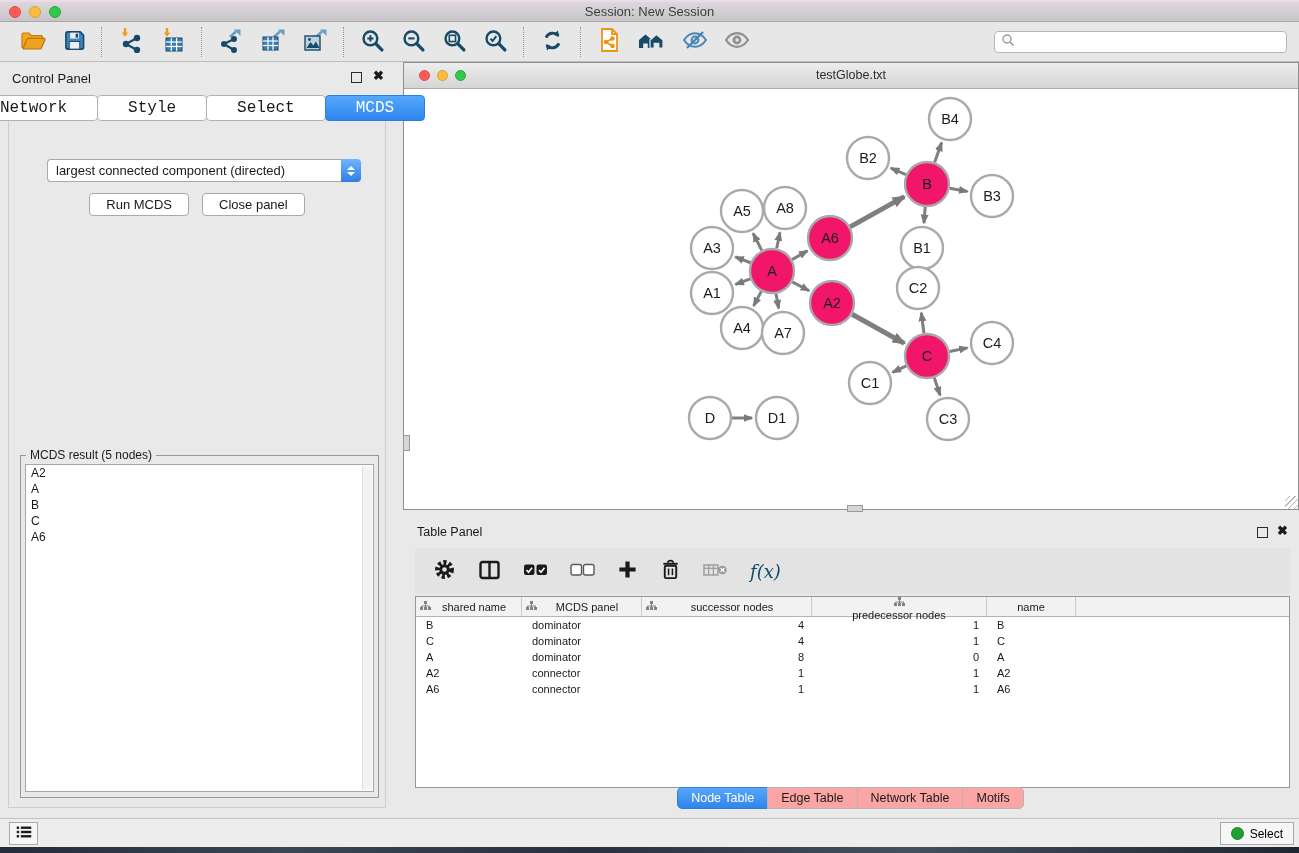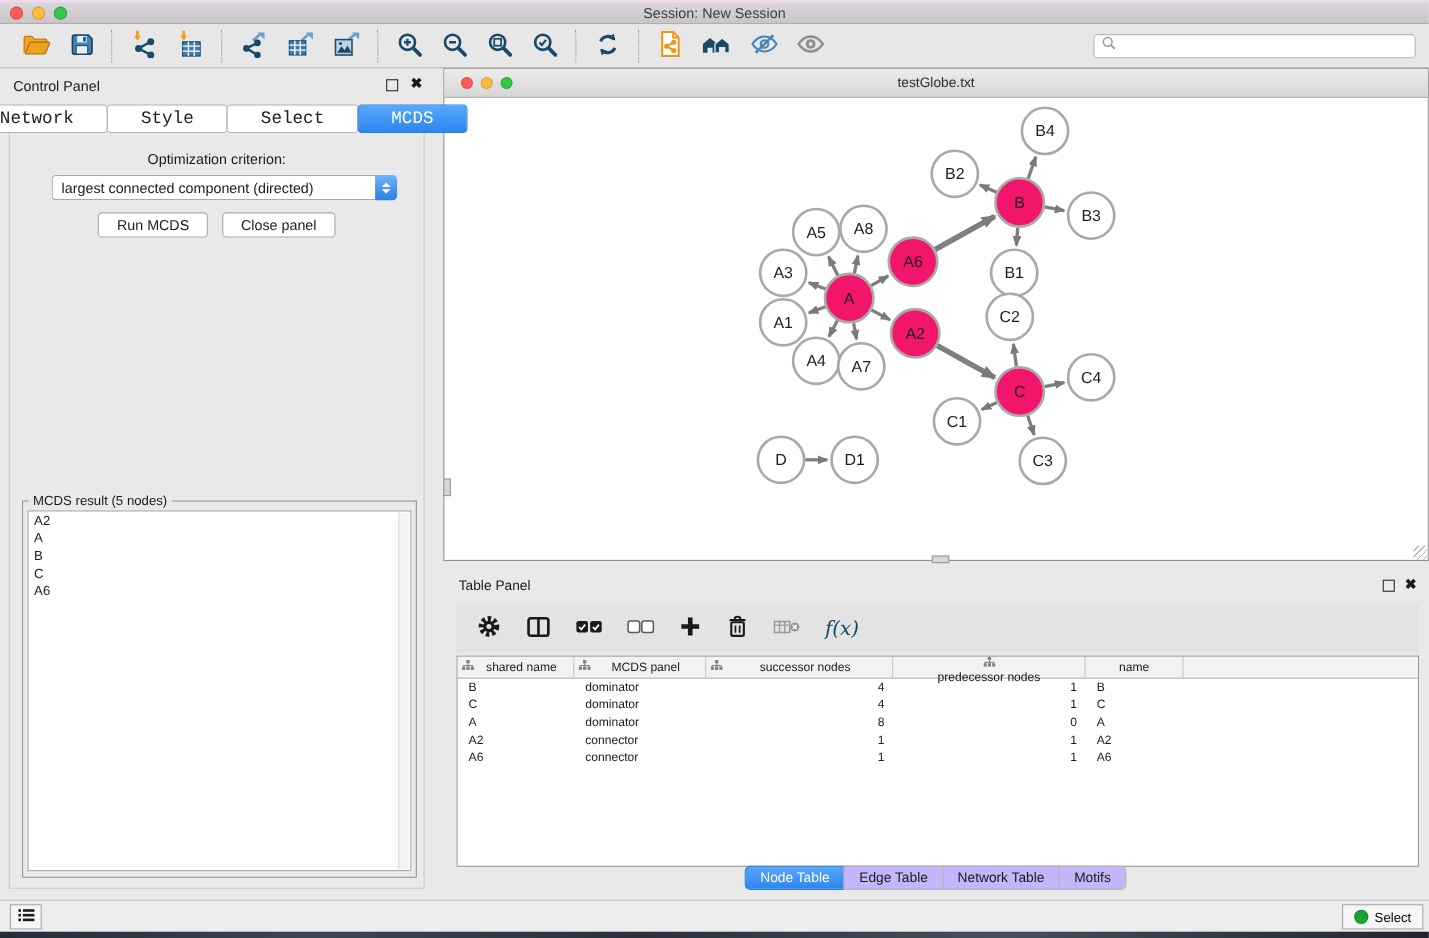--- a/index.html
+++ b/index.html
@@ -70,21 +70,21 @@
   .ttbtn{background:none;border:none;padding:2px;cursor:pointer;display:flex;align-items:center}
   .fx-label{font-family:"DejaVu Serif",serif;font-style:italic;font-size:18px;color:#0c4a6e}
   .tp-table{position:absolute;top:76px;left:12px;right:9px;height:192px;background:#fff;
     border:1px solid #979797;box-sizing:border-box;overflow:hidden}
   .thead{display:flex;height:19px;background:#f2f2f2;border-bottom:1px solid #b3b3b3}
   .th{display:flex;align-items:center;border-right:1px solid #c9c9c9;font-size:11px;box-sizing:border-box;padding:0 4px}
   .th .hlabel{flex:1;text-align:center}
   .trow{display:flex;height:16px;align-items:center}
   .td{font-size:11px;box-sizing:border-box;white-space:nowrap;overflow:hidden}
   .tp-tabs{position:absolute;top:267px;left:0;right:0;display:flex;justify-content:center}
-  .seg{background:#c4b5fd;border:1px solid #b4b4b4;margin-left:-1px;padding:3px 13px;font-size:12.5px;
+  .seg{background:#fca5a5;border:1px solid #b4b4b4;margin-left:-1px;padding:3px 13px;font-size:12.5px;
     font-family:"Liberation Sans",sans-serif;cursor:pointer;color:#1a1a1a}
   .seg:first-child{border-radius:5px 0 0 5px}
   .seg:last-child{border-radius:0 5px 5px 0}
   .seg.active{background:linear-gradient(#58a6fa,#2f85ec);border-color:#2e7fd9;color:#fff}
   
   .statusbar{position:absolute;left:0;right:0;top:818px;height:29px;background:#ededed;border-top:1px solid #c2c2c2;box-sizing:border-box}
   .sb-left-btn{position:absolute;left:9px;top:3px;width:29px;height:23px;background:#f6f6f6;border:1px solid #a9a9a9;
     display:flex;align-items:center;justify-content:center;cursor:pointer}
   .memory-btn{position:absolute;right:5px;top:3px;height:23px;background:#f6f6f6;border:1px solid #a9a9a9;
     display:flex;align-items:center;gap:6px;padding:0 10px;font-size:12px;box-sizing:border-box;cursor:pointer}
@@ -261,21 +261,20 @@
   <div class="cp-title">Control Panel</div>
   <span class="cp-float"></span>
   <span class="cp-close">✖</span>
   <div class="cp-tabs" id="cp-tabs">
       <button class="cp-tab">Network</button>
       <button class="cp-tab">Style</button>
       <button class="cp-tab">Select</button>
       <button class="cp-tab active">MCDS</button>
     </div>
   <div class="cp-body">
-    <div class="opt-label">Optimization criterion:</div>
     <div class="opt-select">
       <div class="sel-text">largest connected component (directed)</div>
       <div class="sel-arrows">
           <i class="arr-up"></i>
           <i class="arr-dn"></i>
         </div>
     </div>
     <div class="cp-buttons">
       <button class="cp-btn">Run MCDS</button>
       <button class="cp-btn">Close panel</button>

